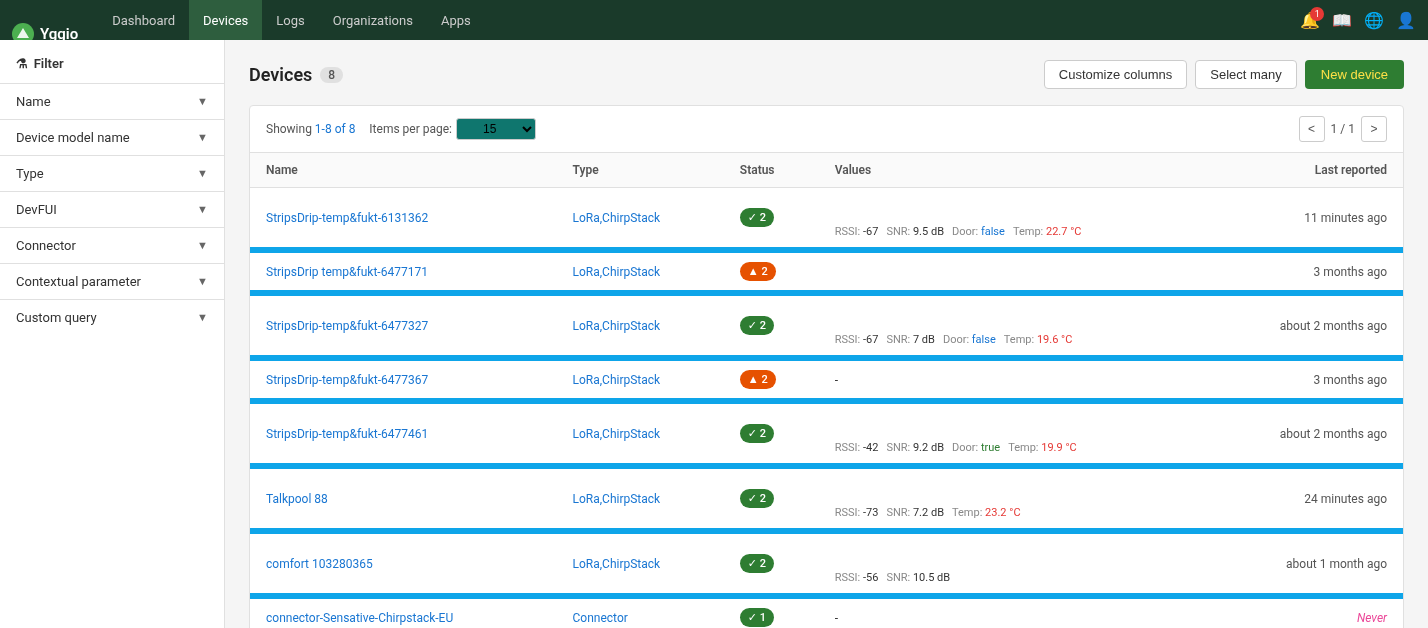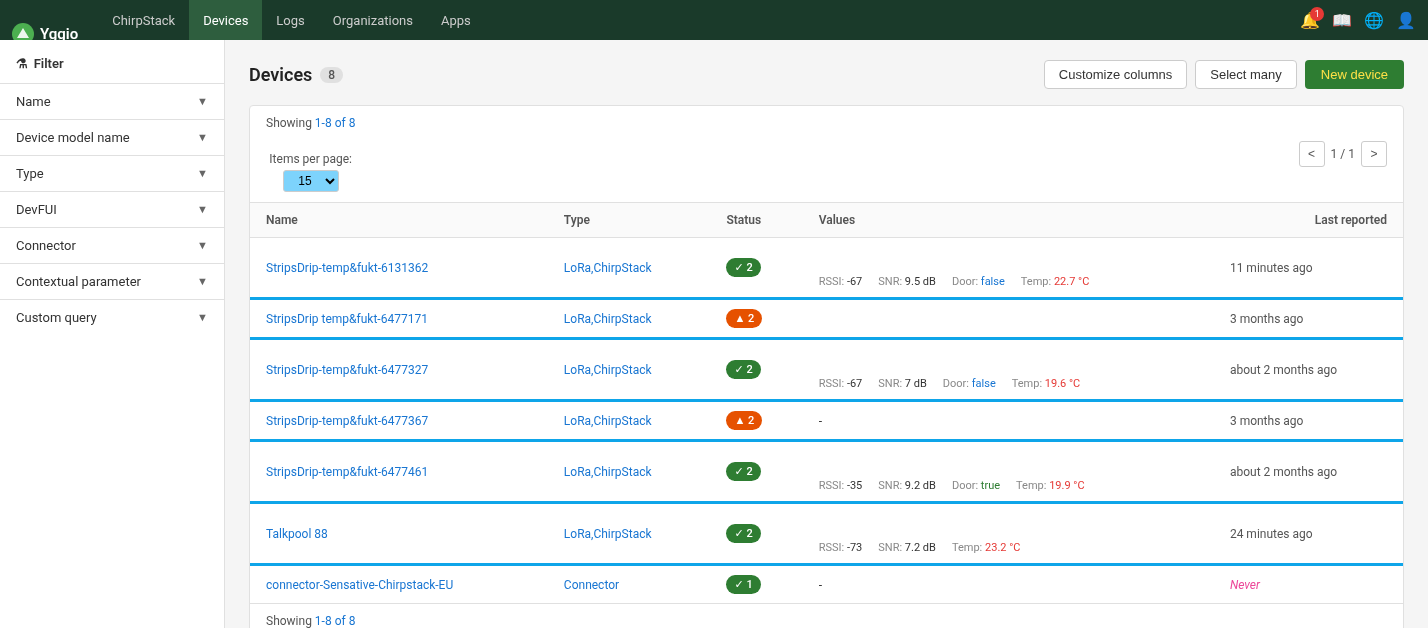--- a/index.html
+++ b/index.html
@@ -206,30 +206,28 @@
       cursor: pointer;
       border-radius: 3px;
       font-size: 12px;
       color: #555;
     }
     .page-info { font-size: 12px; color: #555; }
     .items-per-page {
       display: flex;
       align-items: center;
       gap: 4px;
-      flex-direction: column;
     }
     .per-page-select {
       border: 1px solid #ccc;
       border-radius: 3px;
-      padding: 2px 10px;
-      font-size: 12px;
-      background: #7dd3fc;
-      cursor: pointer;
-      text-align: right;
+      padding: 2px 22px;
+      font-size: 12px;
+      background: #0f766e;
+      cursor: pointer;
     }
     .showing-text { font-size: 12px; color: #555; }
     .showing-link { color: #1976d2; text-decoration: none; }
 
     
     .devices-table {
       width: 100%;
       border-collapse: collapse;
     }
     .devices-table th {
@@ -237,21 +235,21 @@
       padding: 10px 16px;
       font-size: 12px;
       font-weight: 600;
       color: #555;
       border-bottom: 1px solid #e0e0e0;
       background: #fafafa;
     }
     .devices-table td {
       padding: 9px 16px;
       font-size: 12px;
-      border-bottom: 3px solid #0ea5e9;
+      border-bottom: 6px solid #0ea5e9;
       vertical-align: middle;
     }
     .devices-table tr:last-child td { border-bottom: none; }
 
     .device-link {
       color: #1976d2;
       text-decoration: none;
       font-size: 12px;
     }
 
@@ -278,33 +276,33 @@
       color: #fff;
     }
     .status-warning {
       background: #e65100;
       color: #fff;
     }
 
     
     .values-cell {
       display: flex;
-      gap: 16px;
+      gap: 8px;
       align-items: flex-end;
       flex-wrap: nowrap;
       font-size: 11px;
       margin-top: 28px;
     }
     .value-label { color: #888; }
     .value-temp { color: #e53935; }
     .value-door-false { color: #1976d2; }
     .value-door-true { color: #2e7d32; }
 
     .last-reported {
-      text-align: left;
+      text-align: right;
       color: #555;
       font-size: 12px;
       white-space: nowrap;
     }
     .last-reported-never { color: #ec4899; font-style: italic; }
 
     
     .pagination-bottom {
       padding: 10px 16px;
       border-top: 1px solid #e0e0e0;
@@ -321,21 +319,21 @@
 <nav class="topnav">
   <div class="topnav-logo">
     <div class="topnav-logo-icon">
       <svg width="16" height="16" viewBox="0 0 16 16" fill="none">
         <path d="M8 2 L14 12 L2 12 Z" fill="white" opacity="0.9"></path>
       </svg>
     </div>
     <span>Yggio</span>
   </div>
   <div class="topnav-links">
-    <a class="topnav-link">ChirpStack</a>
+    <a class="topnav-link">Dashboard</a>
     <a class="topnav-link active">Devices</a>
     <a class="topnav-link">Logs</a>
     <a class="topnav-link">Organizations</a>
     <a class="topnav-link">Apps</a>
   </div>
   <div class="topnav-right">
     <div class="topnav-icon" style="position:relative;">
       🔔
       <span class="notif-badge">1</span>
     </div>
@@ -483,40 +481,52 @@
               <td><span class="status-badge status-warning">▲ 2</span></td>
               <td>-</td>
               <td class="last-reported">3 months ago</td>
             </tr>
             <tr>
               <td><a class="device-link" href="#">StripsDrip-temp&amp;fukt-6477461</a></td>
               <td><a class="type-link" href="#">LoRa,ChirpStack</a></td>
               <td><span class="status-badge status-green">✓ 2</span></td>
               <td>
                 <div class="values-cell">
-                  <span><span class="value-label">RSSI: </span><span>-35</span></span>
+                  <span><span class="value-label">RSSI: </span><span>-42</span></span>
                   <span><span class="value-label">SNR: </span><span>9.2 dB</span></span>
                   <span><span class="value-label">Door: </span><span class="value-door-true">true</span></span>
                   <span><span class="value-label">Temp: </span><span class="value-temp">19.9 °C</span></span>
                 </div>
               </td>
               <td class="last-reported">about 2 months ago</td>
             </tr>
             <tr>
               <td><a class="device-link" href="#">Talkpool 88</a></td>
               <td><a class="type-link" href="#">LoRa,ChirpStack</a></td>
               <td><span class="status-badge status-green">✓ 2</span></td>
               <td>
                 <div class="values-cell">
                   <span><span class="value-label">RSSI: </span><span>-73</span></span>
                   <span><span class="value-label">SNR: </span><span>7.2 dB</span></span>
                   <span><span class="value-label">Temp: </span><span class="value-temp">23.2 °C</span></span>
                 </div>
               </td>
               <td class="last-reported">24 minutes ago</td>
+            </tr>
+            <tr>
+              <td><a class="device-link" href="#">comfort 103280365</a></td>
+              <td><a class="type-link" href="#">LoRa,ChirpStack</a></td>
+              <td><span class="status-badge status-green">✓ 2</span></td>
+              <td>
+                <div class="values-cell">
+                  <span><span class="value-label">RSSI: </span><span>-56</span></span>
+                  <span><span class="value-label">SNR: </span><span>10.5 dB</span></span>
+                </div>
+              </td>
+              <td class="last-reported">about 1 month ago</td>
             </tr>
             <tr>
               <td><a class="device-link" href="#">connector-Sensative-Chirpstack-EU</a></td>
               <td><a class="type-link" href="#">Connector</a></td>
               <td><span class="status-badge status-green">✓ 1</span></td>
               <td>-</td>
               <td class="last-reported last-reported-never">Never</td>
             </tr>
           </tbody>
       </table>

